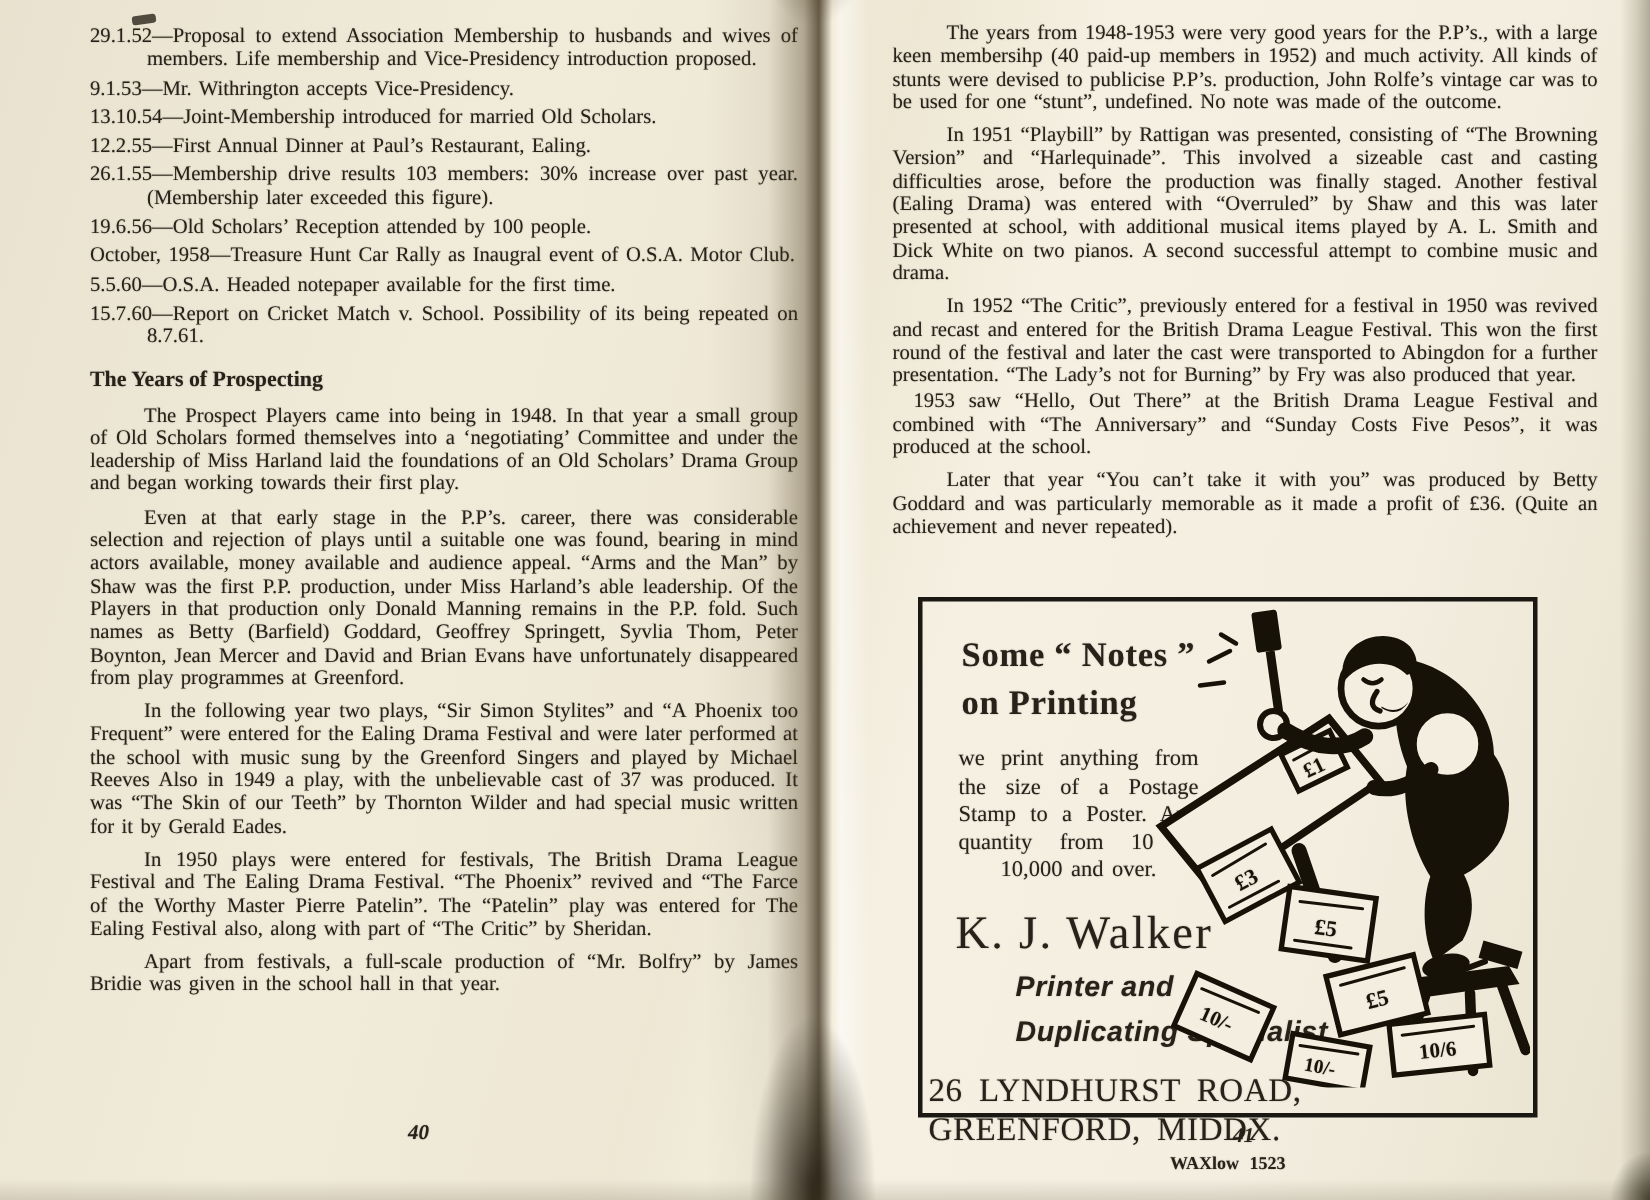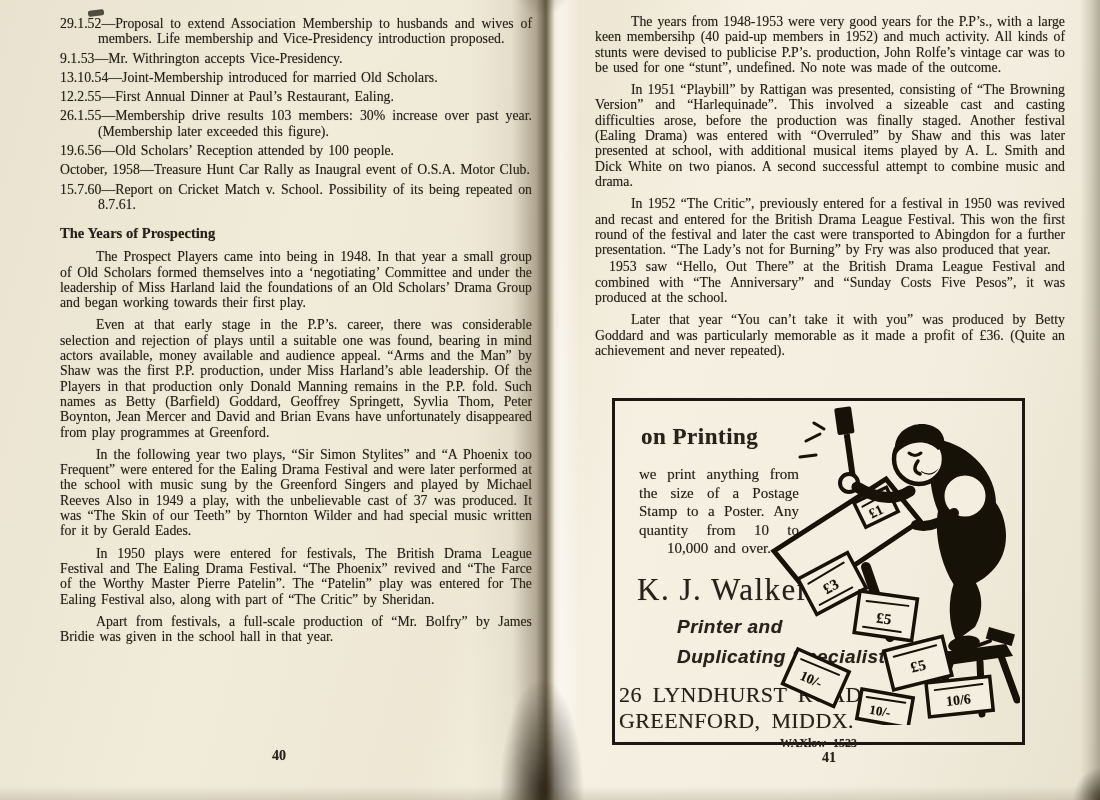--- a/index.html
+++ b/index.html
@@ -9,21 +9,21 @@
     font-family:"Liberation Serif","DejaVu Serif",serif;
     color:#272119;
   }
   .txt{ text-shadow:0 0 1px rgba(39,33,25,.38); }
   
   .page-left-text{position:absolute;left:60px;top:16px;width:472px;}
   .timeline{list-style:none;margin:0;padding:0;font-size:13.8px;line-height:15.3px;}
   .timeline li{margin:0 0 4px 0;padding-left:38px;text-indent:-38px;text-align:justify;word-spacing:1.5px;}
   .section-heading{font-size:14.6px;font-weight:bold;margin:13px 0 5px 0;}
   .para{margin:7px 0 0 0;font-size:13.8px;line-height:15.3px;text-align:justify;text-indent:36px;word-spacing:1.5px;}
-  .pageno{position:absolute;font-size:14px;font-weight:bold;}
+  .pageno{position:absolute;font-size:14px;font-weight:bold;font-style:italic;}
   .pageno-left{left:272px;top:748px;}
   .pageno-right{left:822px;top:750px;}
   
   .page-right-text{position:absolute;left:595px;top:14px;width:470px;}
   
   .ad-box{position:absolute;left:612px;top:398px;width:407px;height:341px;border:3px solid #1b1712;}
   .ad-title{margin:20px 0 0 26px;font-size:23px;line-height:32px;font-weight:bold;letter-spacing:.5px;}
   .ad-body{width:160px;margin:12px 0 0 24px;font-size:15px;line-height:18.5px;text-align:justify;text-align-last:center;word-spacing:2px;}
   .ad-name{margin:14px 0 0 22px;font-size:31px;letter-spacing:1.5px;}
   .ad-role{margin:4px 0 0 62px;font-size:19px;line-height:30px;font-weight:bold;font-style:italic;
@@ -54,20 +54,21 @@
 
   <div class="page-left-text txt">
     <ul class="timeline">
       <li>29.1.52—Proposal to extend Association Membership to husbands and wives of members. Life membership and Vice-Presidency introduction proposed.</li>
       <li>9.1.53—Mr. Withrington accepts Vice-Presidency.</li>
       <li>13.10.54—Joint-Membership introduced for married Old Scholars.</li>
       <li>12.2.55—First Annual Dinner at Paul’s Restaurant, Ealing.</li>
       <li>26.1.55—Membership drive results 103 members: 30% increase over past year.  (Membership later exceeded this figure).</li>
       <li>19.6.56—Old Scholars’ Reception attended by 100 people.</li>
       <li>October, 1958—Treasure Hunt Car Rally as Inaugral event of O.S.A. Motor Club.</li>
+      <li>5.5.60—O.S.A. Headed notepaper available for the first time.</li>
       <li>15.7.60—Report on Cricket Match v. School.  Possibility of its being repeated on 8.7.61.</li>
     </ul>
     <h3 class="section-heading">The Years of Prospecting</h3>
     <p class="para">The Prospect Players came into being in 1948.  In that year a small group of Old Scholars formed themselves into a ‘negotiating’ Committee and under the leadership of Miss Harland laid the foundations of an Old Scholars’ Drama Group and began working towards their first play.</p>
     <p class="para">Even at that early stage in the P.P’s. career, there was considerable selection and rejection of plays until a suitable one was found, bearing in mind actors available, money available and audience appeal.  “Arms and the Man” by Shaw was the first P.P. production, under Miss Harland’s able leadership.  Of the Players in that production only Donald Manning remains in the P.P. fold.  Such names as Betty (Barfield) Goddard, Geoffrey Springett, Syvlia Thom, Peter Boynton, Jean Mercer and David and Brian Evans have unfortunately disappeared from play programmes at Greenford.</p>
     <p class="para">In the following year two plays, “Sir Simon Stylites” and “A Phoenix too Frequent” were entered for the Ealing Drama Festival and were later performed at the school with music sung by the Greenford Singers and played by Michael Reeves  Also in 1949 a play, with the unbelievable cast of 37 was produced.  It was “The Skin of our Teeth” by Thornton Wilder and had special music written for it by Gerald Eades.</p>
     <p class="para">In 1950 plays were entered for festivals, The British Drama League Festival and The Ealing Drama Festival. “The Phoenix” revived and “The Farce of the Worthy Master Pierre Patelin”. The “Patelin” play was entered for The Ealing Festival also, along with part of “The Critic” by Sheridan.</p>
     <p class="para">Apart from festivals, a full-scale production of “Mr. Bolfry” by James Bridie was given in the school hall in that year.</p>
   </div>
   <div class="pageno pageno-left txt">40</div>
@@ -75,20 +76,21 @@
   <div class="page-right-text txt">
     <p class="para" style="margin-top:0;">The years from 1948-1953 were very good years for the P.P’s., with a large keen membersihp (40 paid-up members in 1952) and much activity.  All kinds of stunts were devised to publicise P.P’s. production, John Rolfe’s vintage car was to be used for one “stunt”, undefined.  No note was made of the outcome.</p>
     <p class="para">In 1951 “Playbill” by Rattigan was presented, consisting of “The Browning Version” and “Harlequinade”.  This involved a sizeable cast and casting difficulties arose, before the production was finally staged.  Another festival (Ealing Drama) was entered with “Overruled” by Shaw and this was later presented at school, with additional musical items played by A. L. Smith and Dick White on two pianos.  A second successful attempt to combine music and drama.</p>
     <p class="para">In 1952 “The Critic”, previously entered for a festival in 1950 was revived and recast and entered for the British Drama League Festival.  This won the first round of the festival and later the cast were transported to Abingdon for a further presentation. “The Lady’s not for Burning” by Fry was also produced that year.</p>
     <p class="para" style="text-indent:14px;margin-top:2px;">1953 saw “Hello, Out There” at the British Drama League Festival and combined with “The Anniversary” and “Sunday Costs Five Pesos”, it was produced at the school.</p>
     <p class="para">Later that year “You can’t take it with you” was produced by Betty Goddard and was particularly memorable as it made a profit of £36. (Quite an achievement and never repeated).</p>
   </div>
 
   <div class="ad-box txt">
     <div class="ad-title">
+      <div>Some “ Notes ”</div>
       <div>on Printing</div>
     </div>
     <p class="ad-body">we print anything from the size of a Postage Stamp to a Poster.  Any quantity from 10 to 10,000 and over.</p>
     <div class="ad-name">K. J. Walker</div>
     <div class="ad-role">
       <div>Printer and</div>
       <div>Duplicating Specialist</div>
     </div>
     <div class="ad-address">26 LYNDHURST ROAD, GREENFORD, MIDDX.</div>
     <div class="ad-phone">WAXlow 1523</div>

